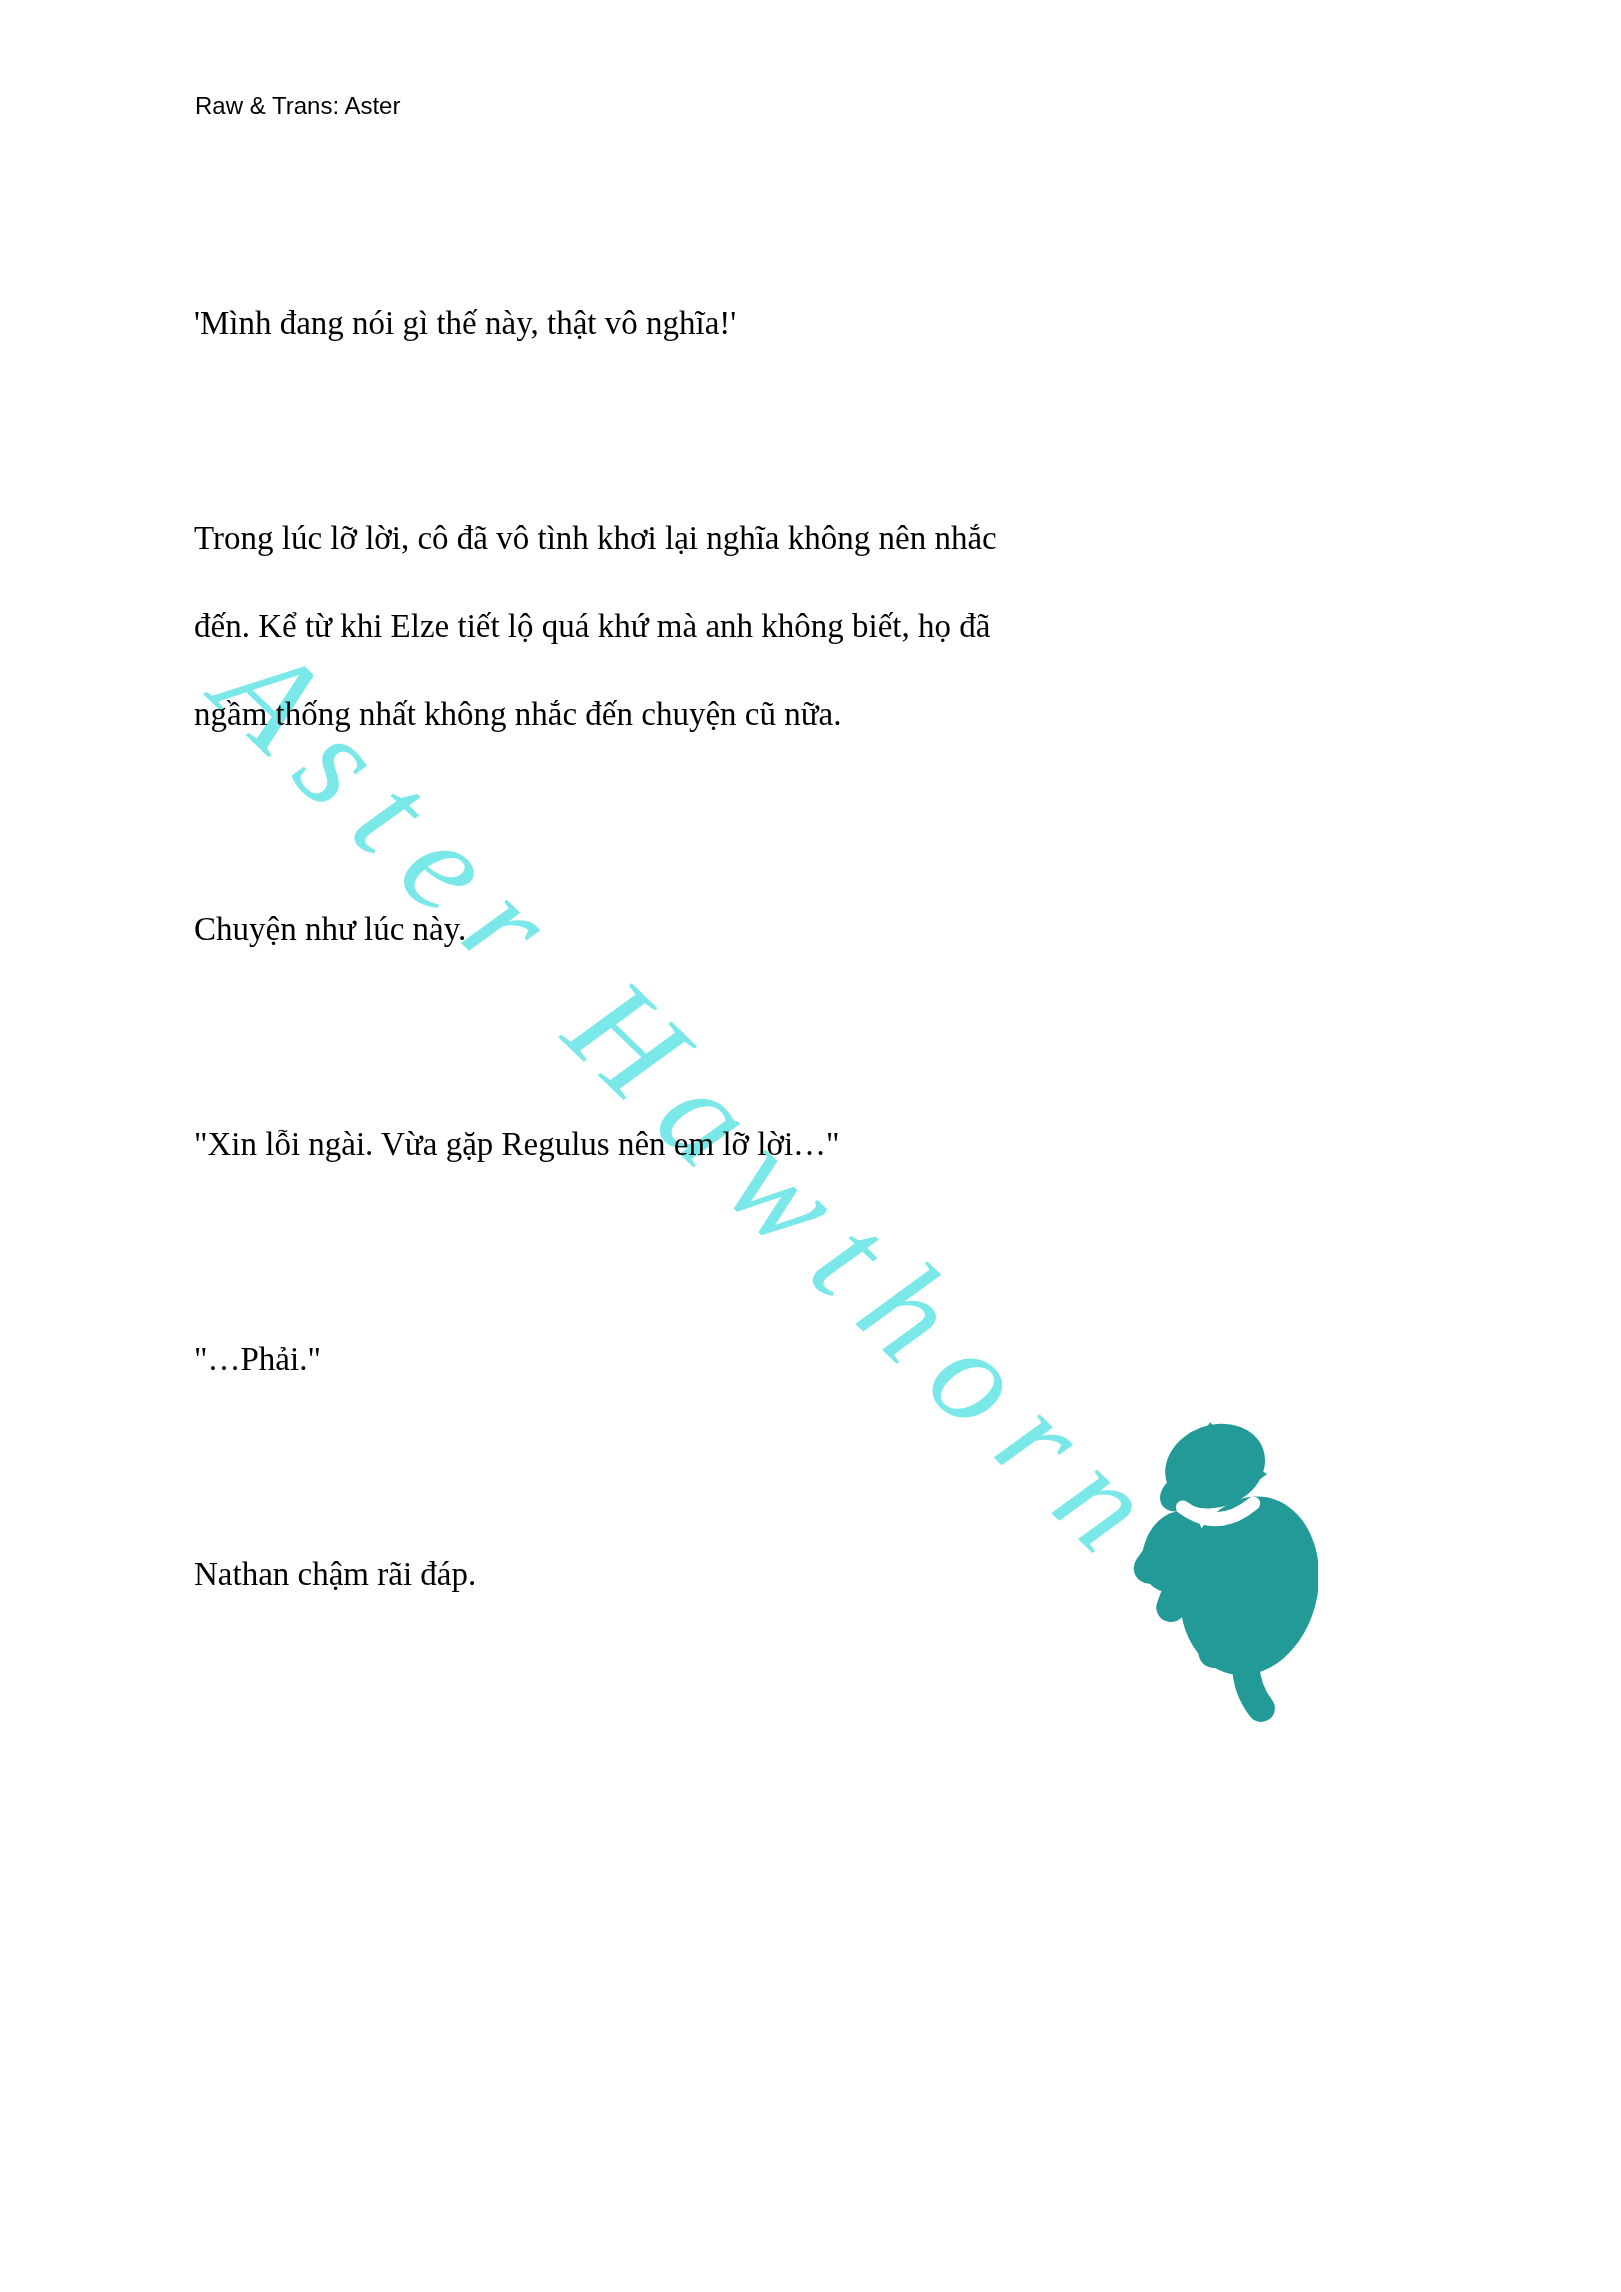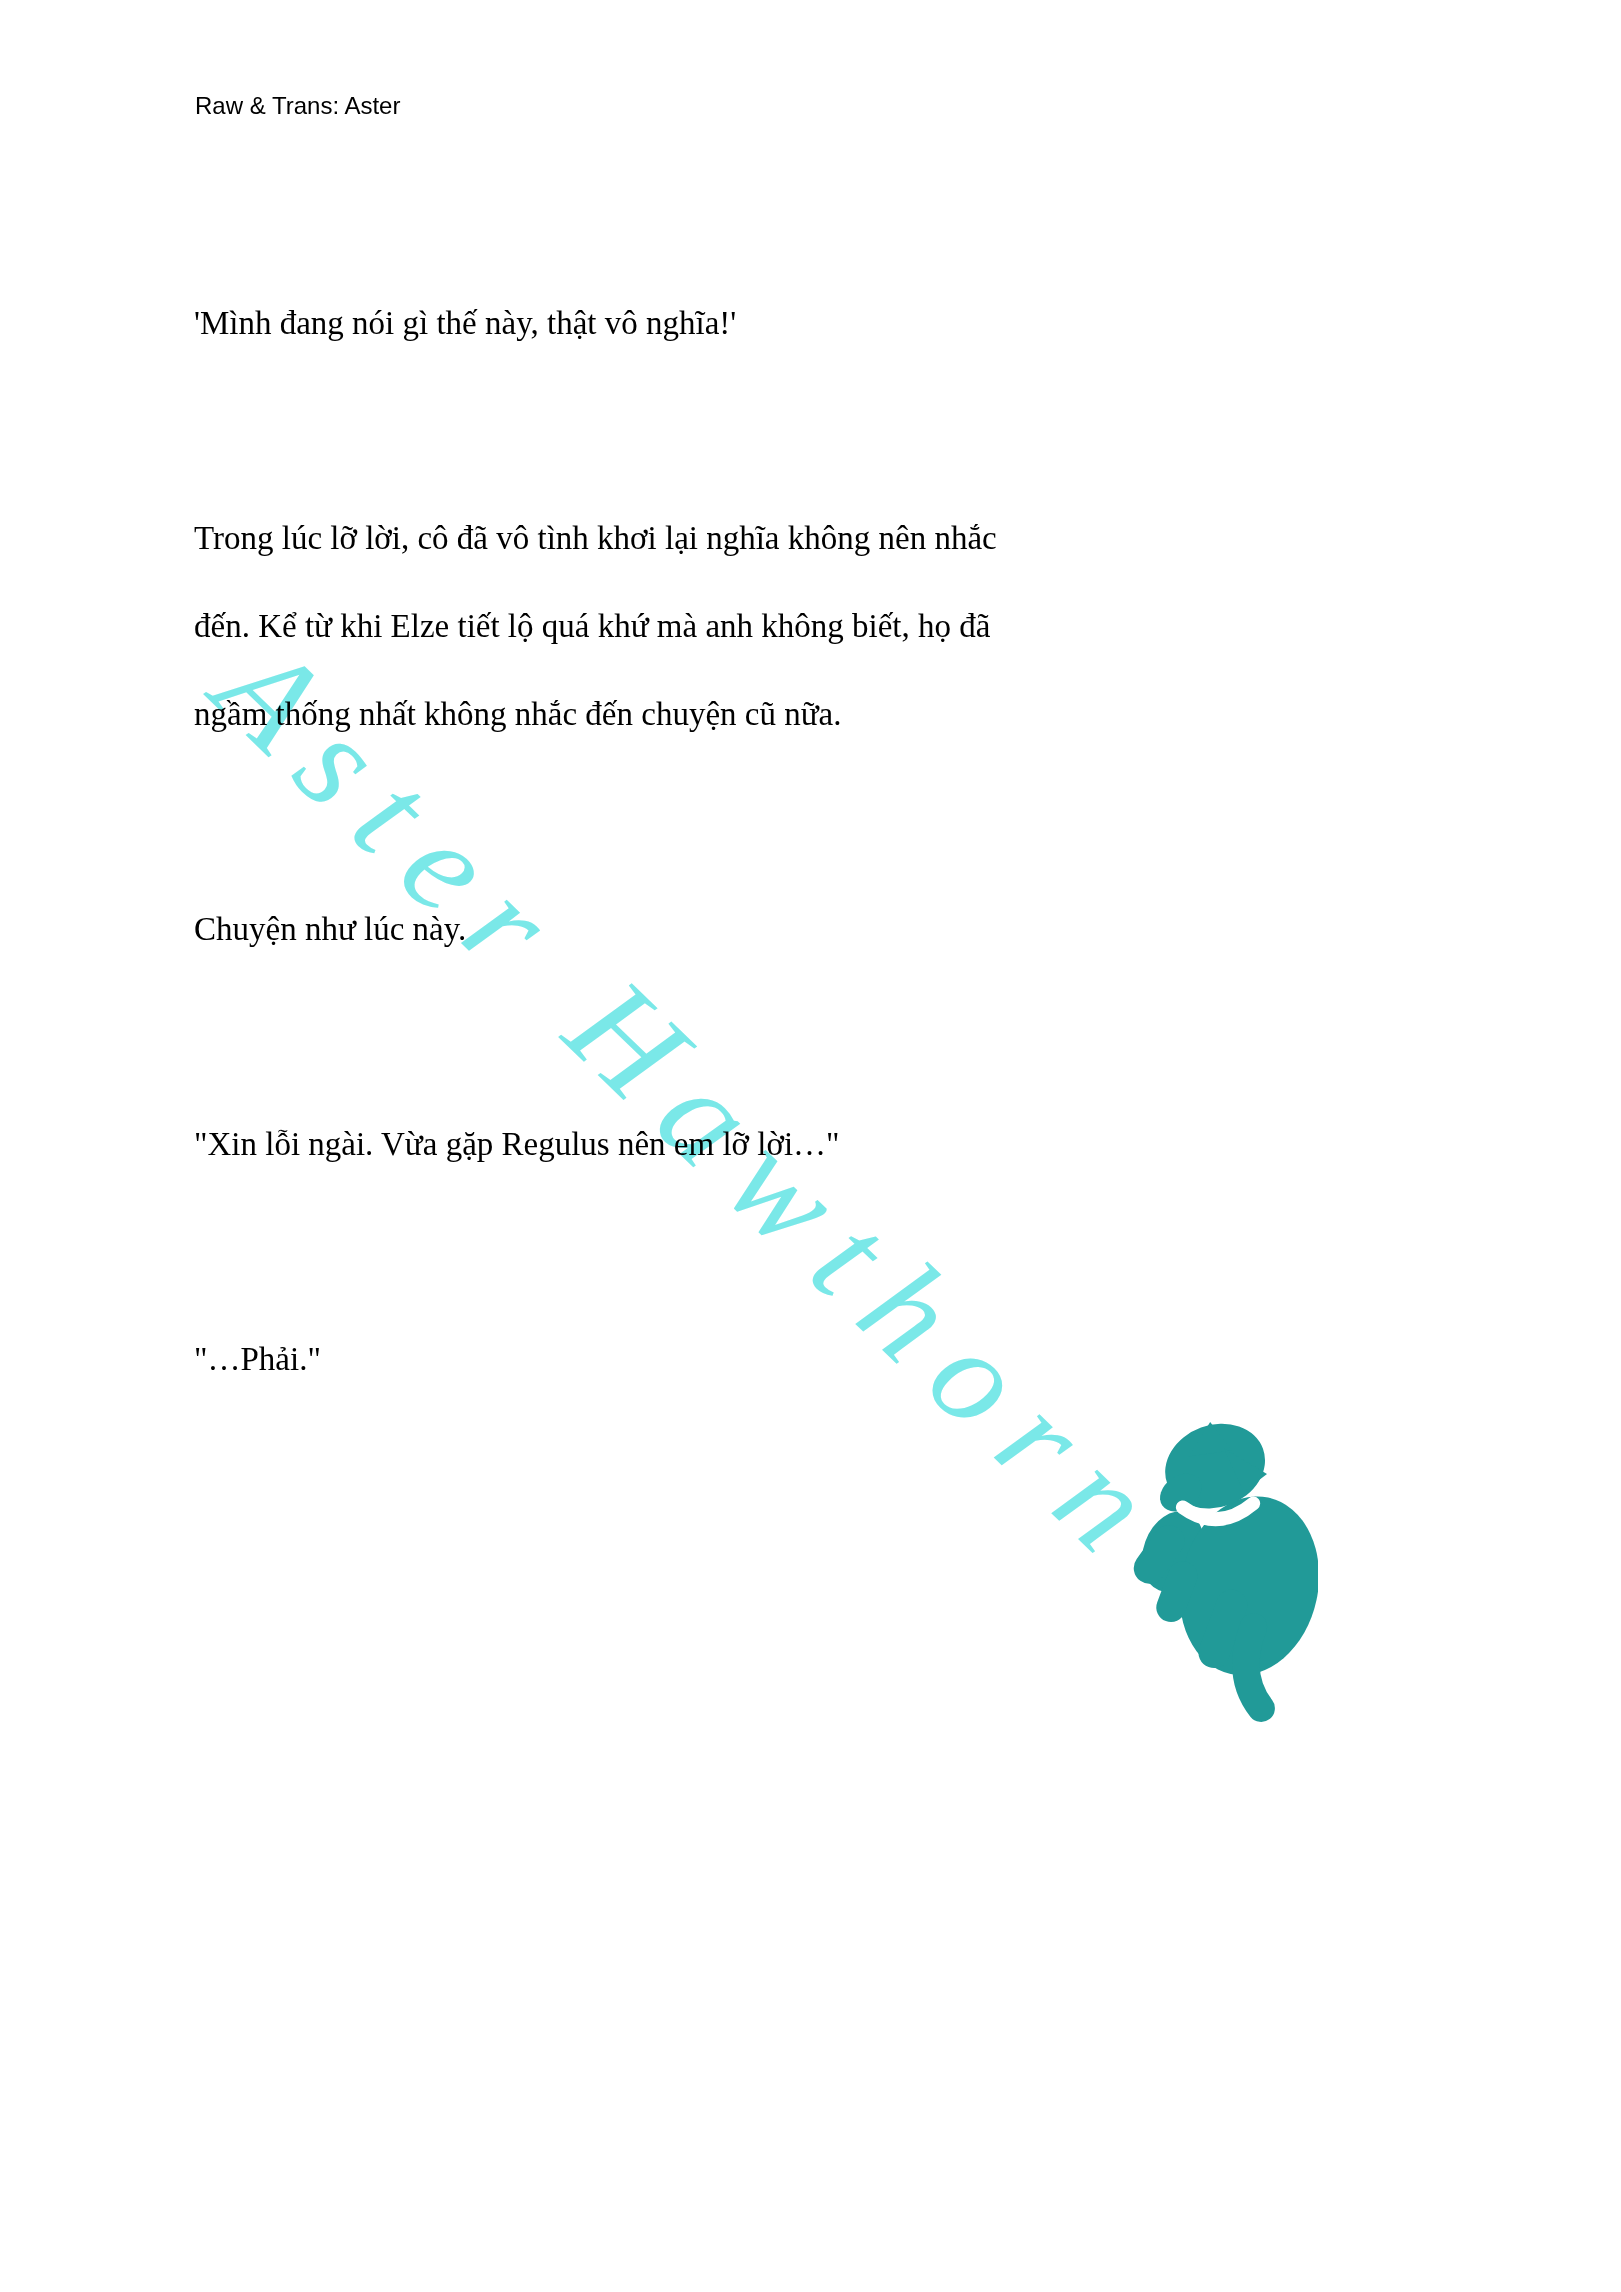--- a/index.html
+++ b/index.html
@@ -64,20 +64,21 @@
   <div class="header">Raw &amp; Trans: Aster</div>
 
   <div class="content">
     <p>'Mình đang nói gì thế này, thật vô nghĩa!'</p>
     <p>Trong lúc lỡ lời, cô đã vô tình khơi lại nghĩa không nên nhắc
 đến. Kể từ khi Elze tiết lộ quá khứ mà anh không biết, họ đã
 ngầm thống nhất không nhắc đến chuyện cũ nữa.</p>
     <p>Chuyện như lúc này.</p>
     <p>"Xin lỗi ngài. Vừa gặp Regulus nên em lỡ lời…"</p>
     <p>"…Phải."</p>
+    <p>Nathan chậm rãi đáp.</p>
   </div>
 
   <svg class="cat" viewBox="0 0 200 315" aria-hidden="true">
     <g fill="currentColor" stroke="none">
 
       <ellipse cx="52" cy="135" rx="30" ry="42" transform="rotate(20 52 135)"></ellipse>
 
       <ellipse cx="130" cy="170" rx="70" ry="92" transform="rotate(12 130 170)"></ellipse>
 
       <ellipse cx="95" cy="48" rx="52" ry="42" transform="rotate(-20 95 48)"></ellipse>

